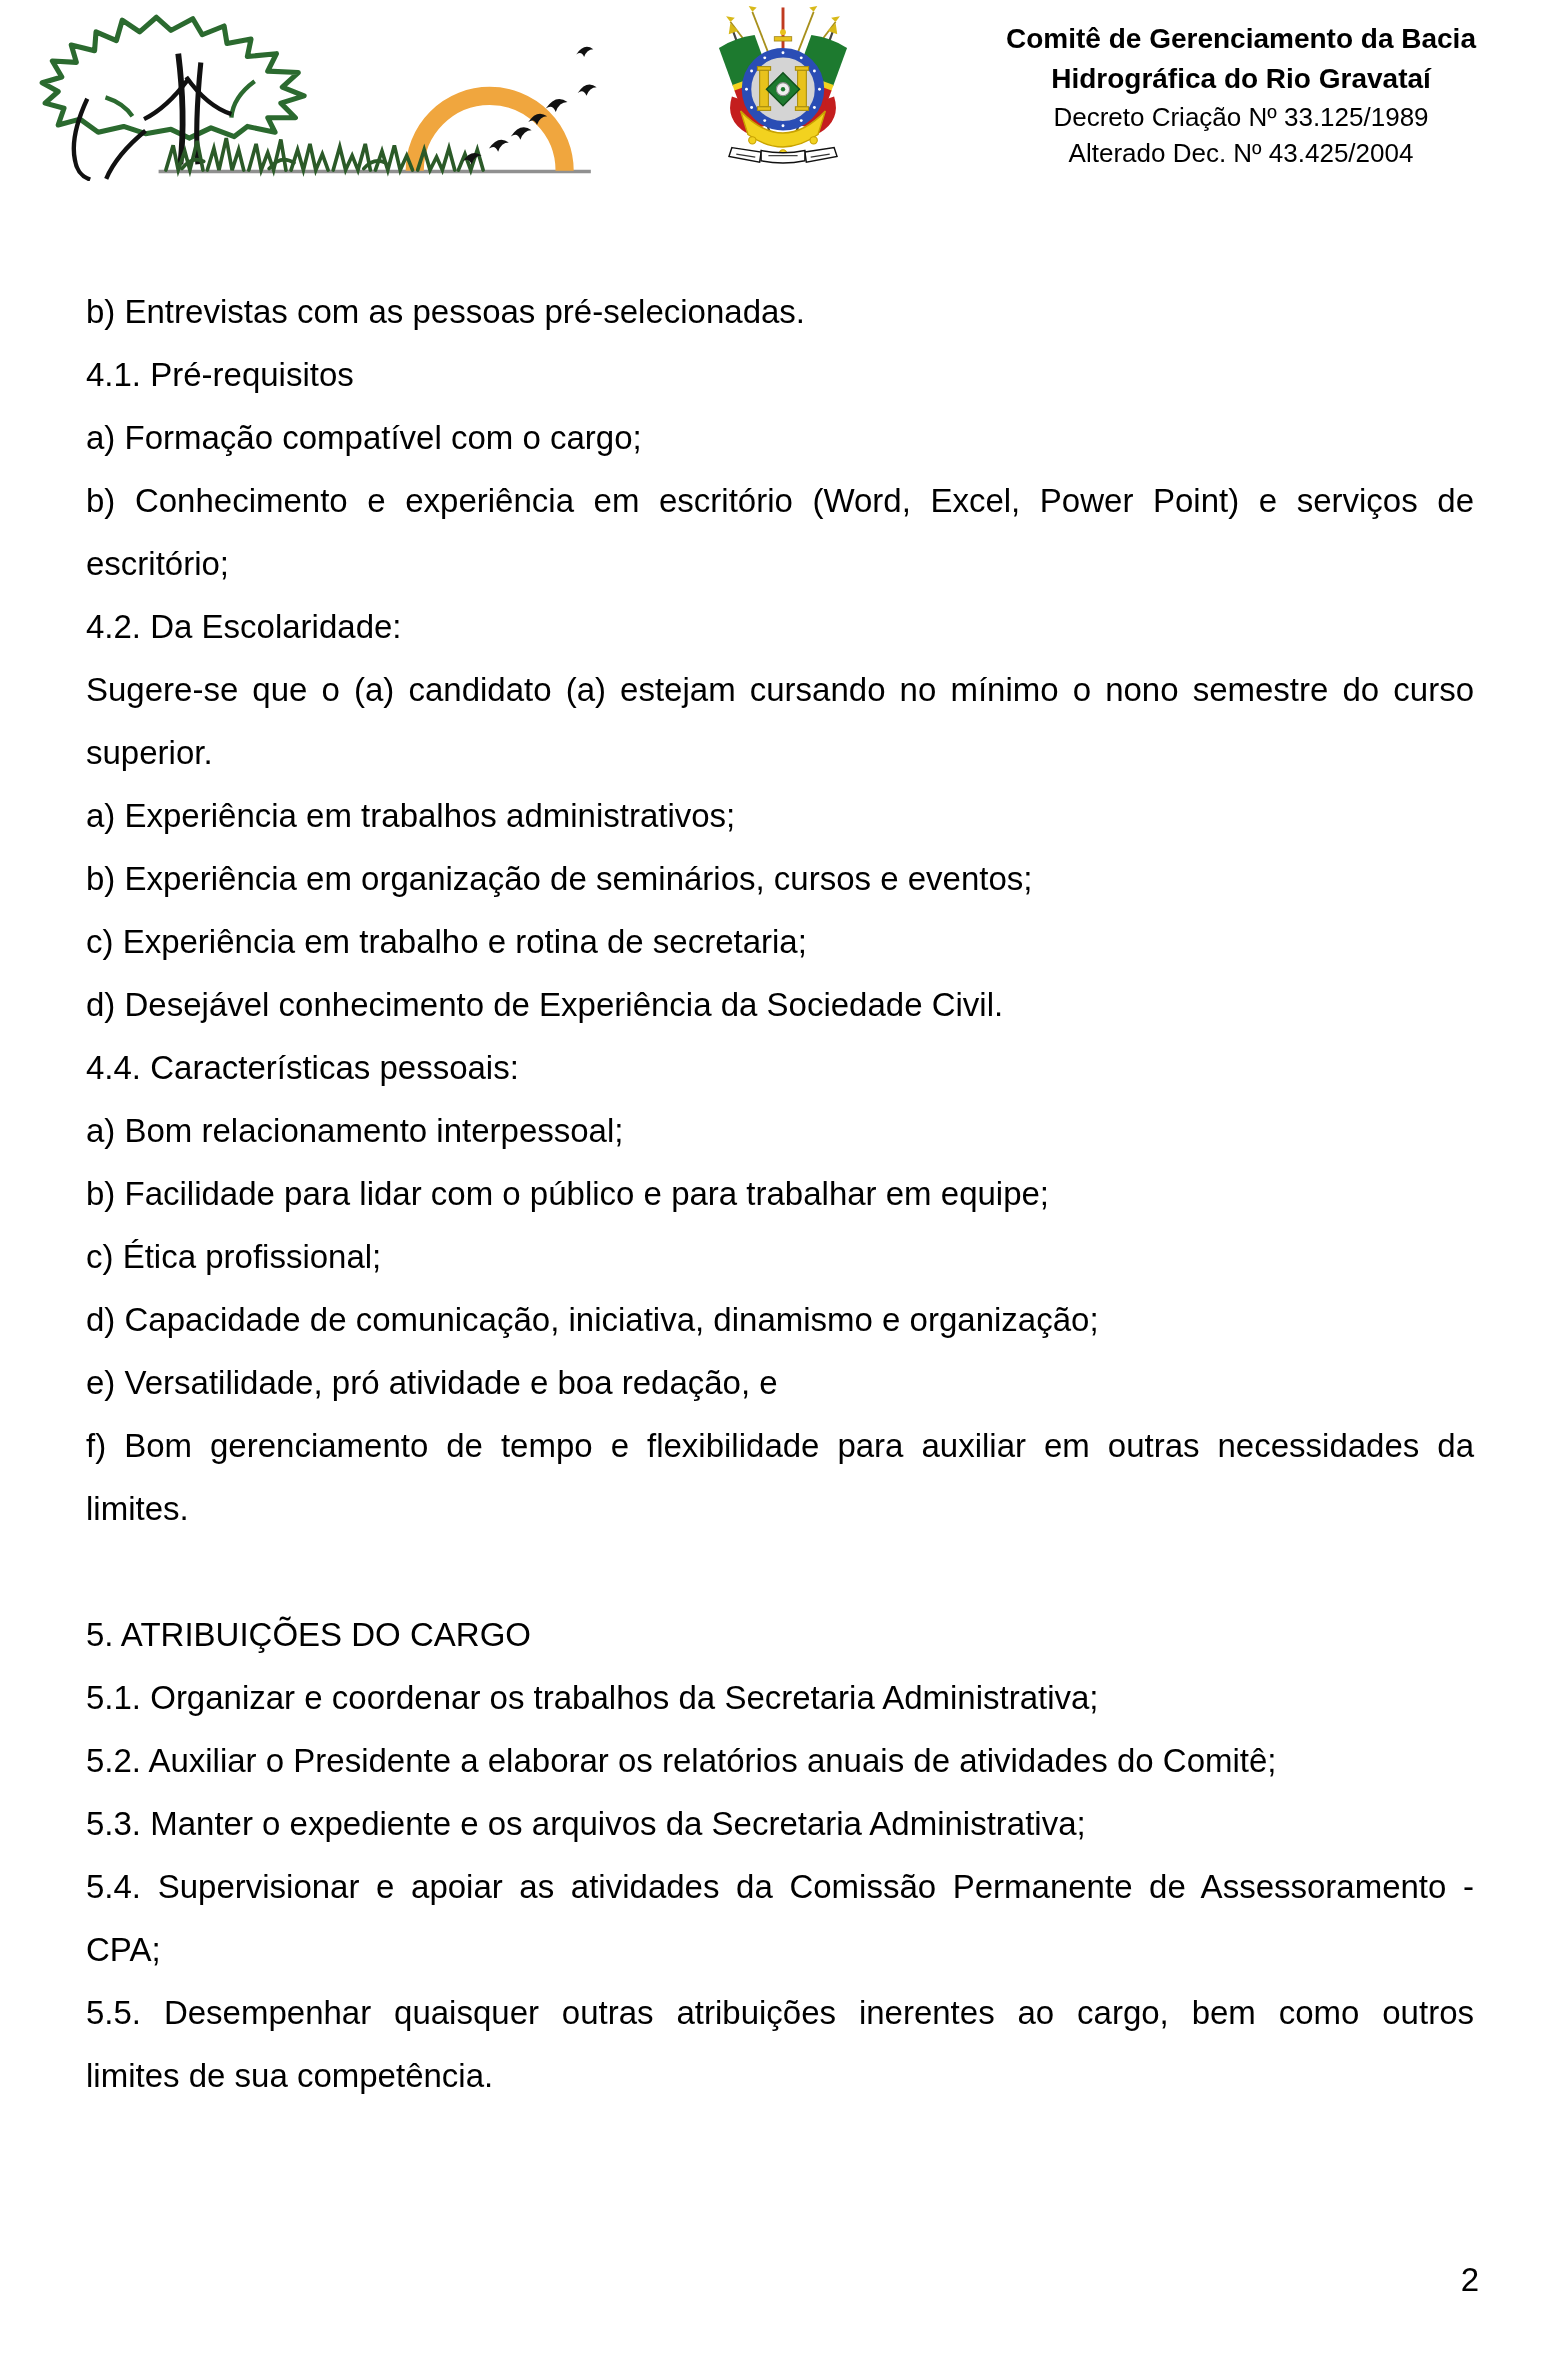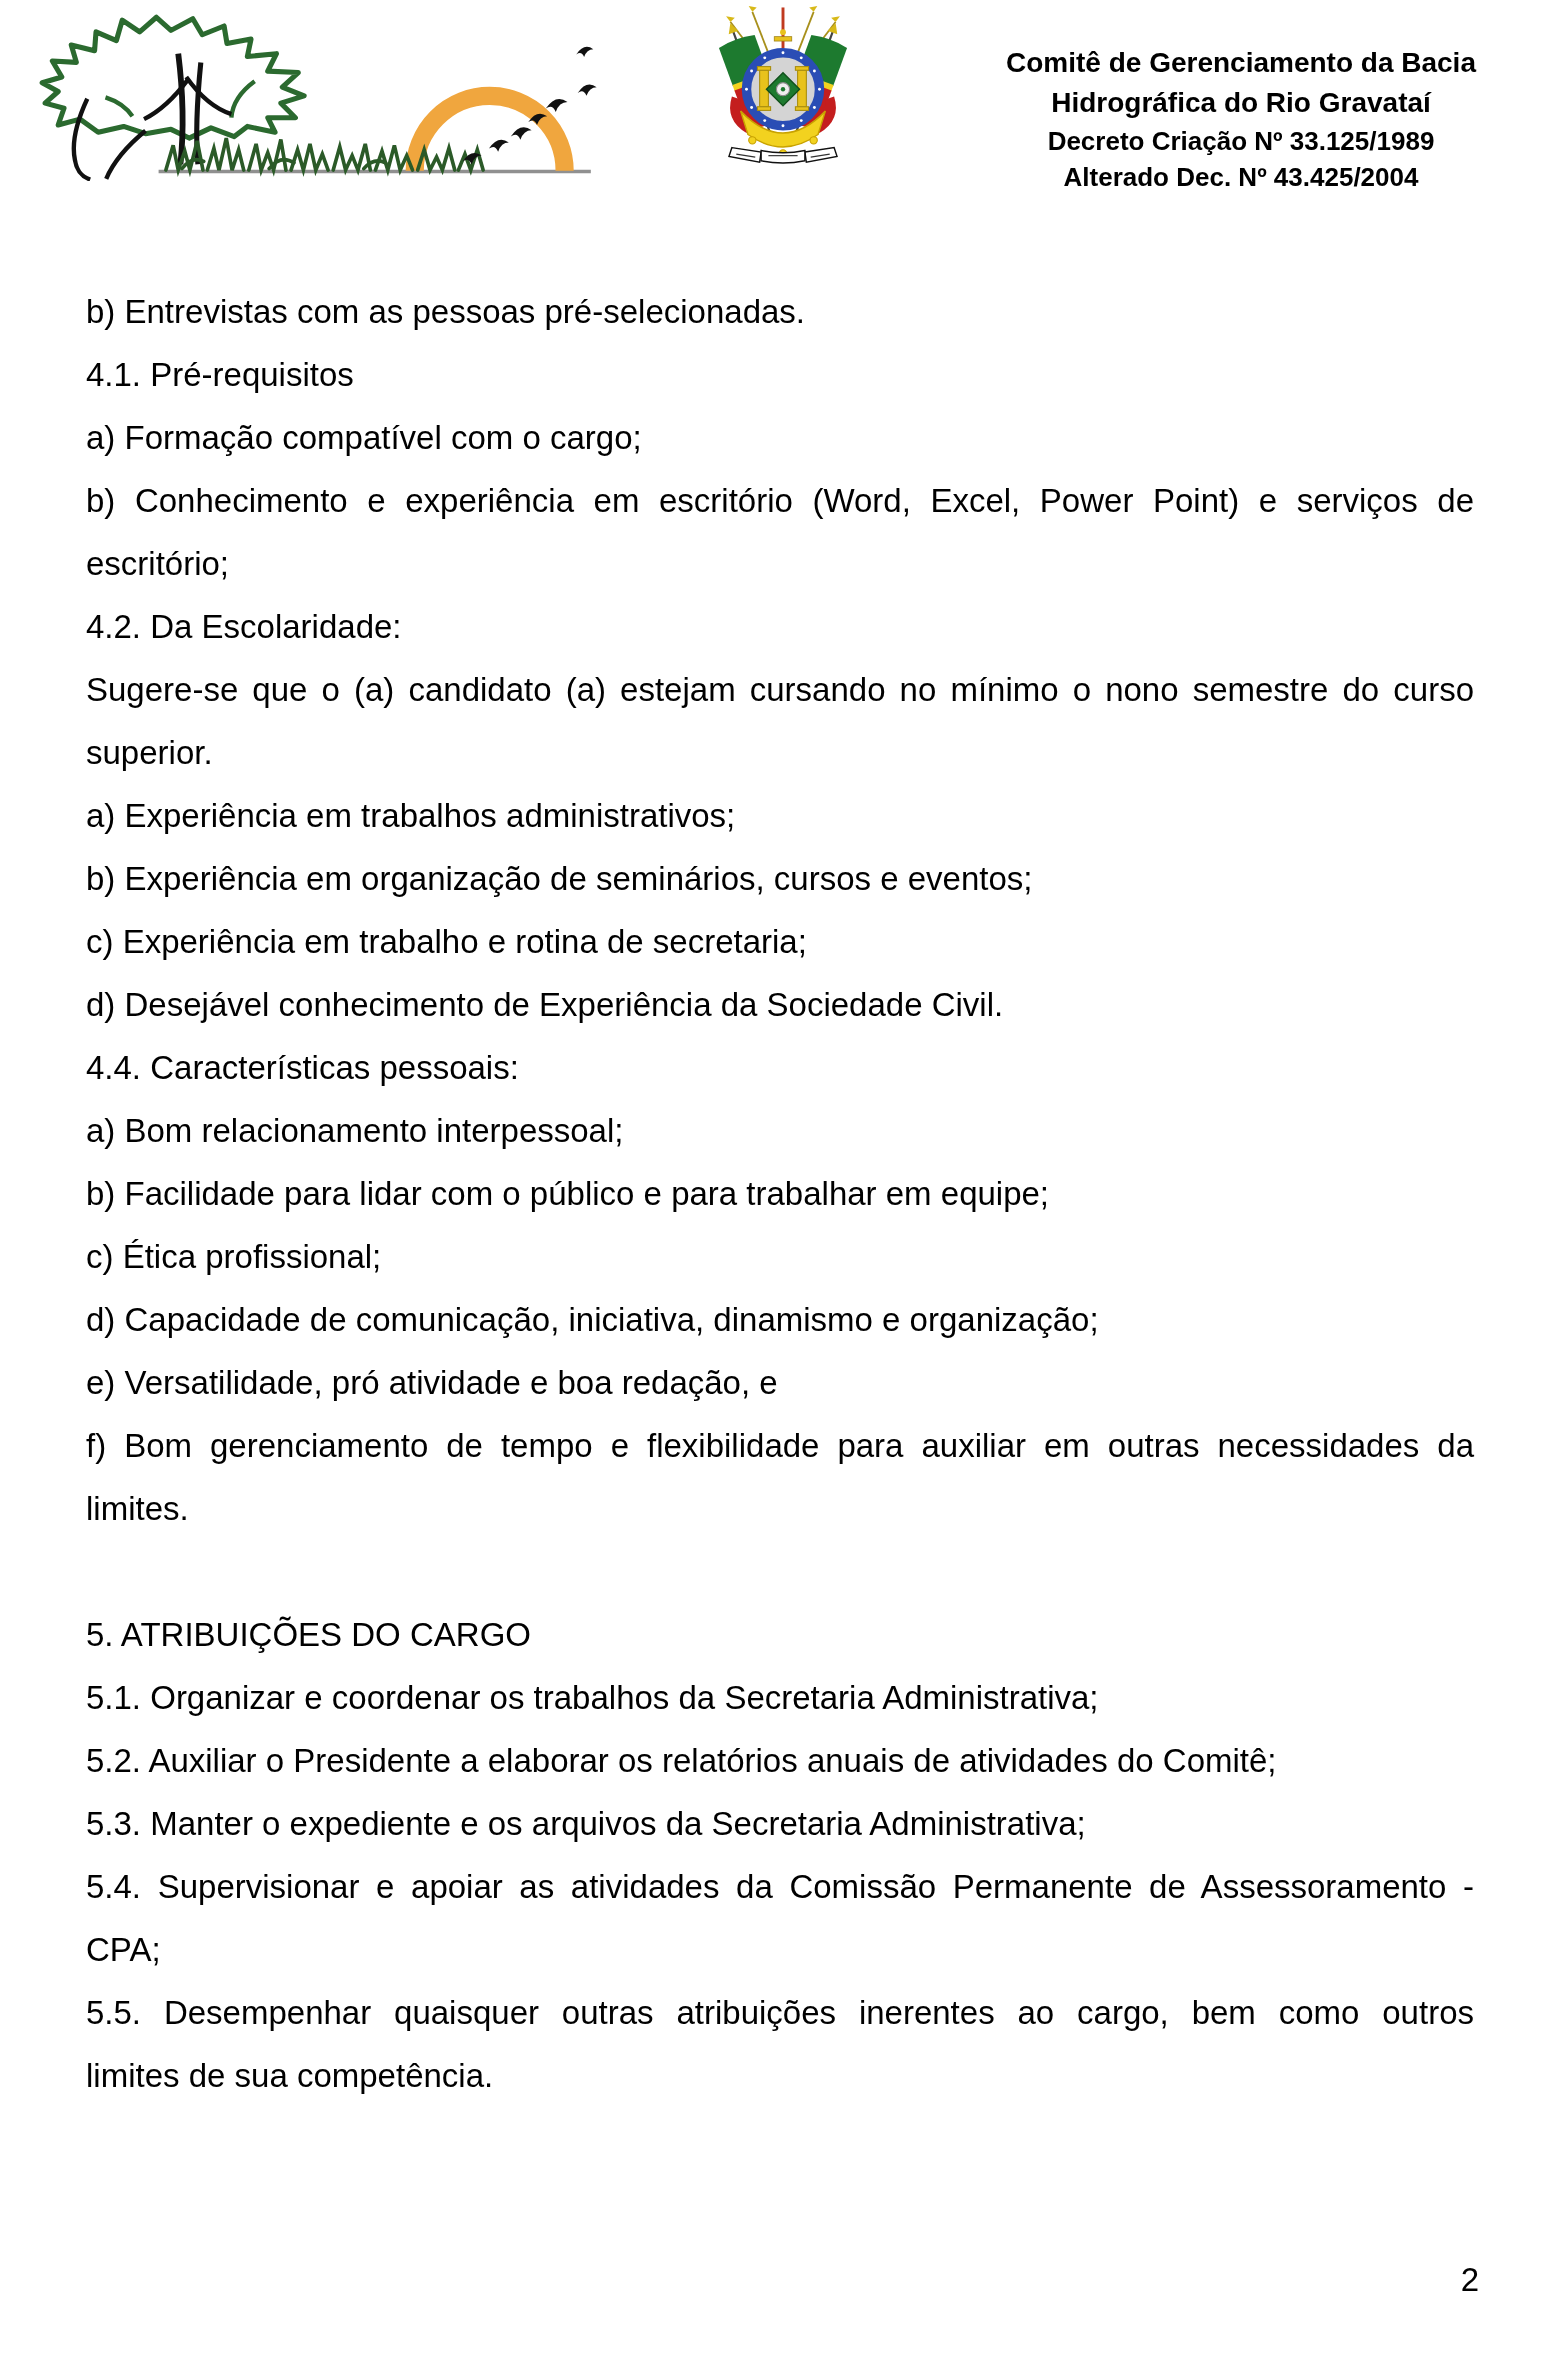--- a/index.html
+++ b/index.html
@@ -10,24 +10,23 @@
     background: #ffffff;
     font-family: "Liberation Sans", "DejaVu Sans", sans-serif;
     color: #000;
     overflow: hidden;
   }
   .logo-left { position: absolute; left: 36px; top: 10.2px; width: 561px; height: 171px; }
   .logo-center { position: absolute; left: 710px; top: 4.4px; width: 146px; height: 169px; }
   .header-text {
     position: absolute; left: 986px; top: 19px; width: 510px;
     text-align: center;
-    margin-top: 24px;
   }
   .ht-bold { font-weight: bold; font-size: 28px; line-height: 40px; white-space: nowrap; }
-  .ht-reg  { font-size: 26px; line-height: 36px; white-space: nowrap; font-weight: bold; }
+  .ht-reg  { font-size: 26px; line-height: 36px; white-space: nowrap; }
   .doc {
     position: absolute; left: 40px; top: 280px; width: 1434px;
     font-size: 33px;
   }
   .line { line-height: 63px; min-height: 63px; white-space: normal; margin-left: 46px; }
   .line.justify { text-align: justify; text-align-last: justify; }
   .page-num {
     position: absolute; left: 40px; top: 2261px; width: 1439px;
     text-align: right; font-size: 33px; line-height: 38px;
   }

